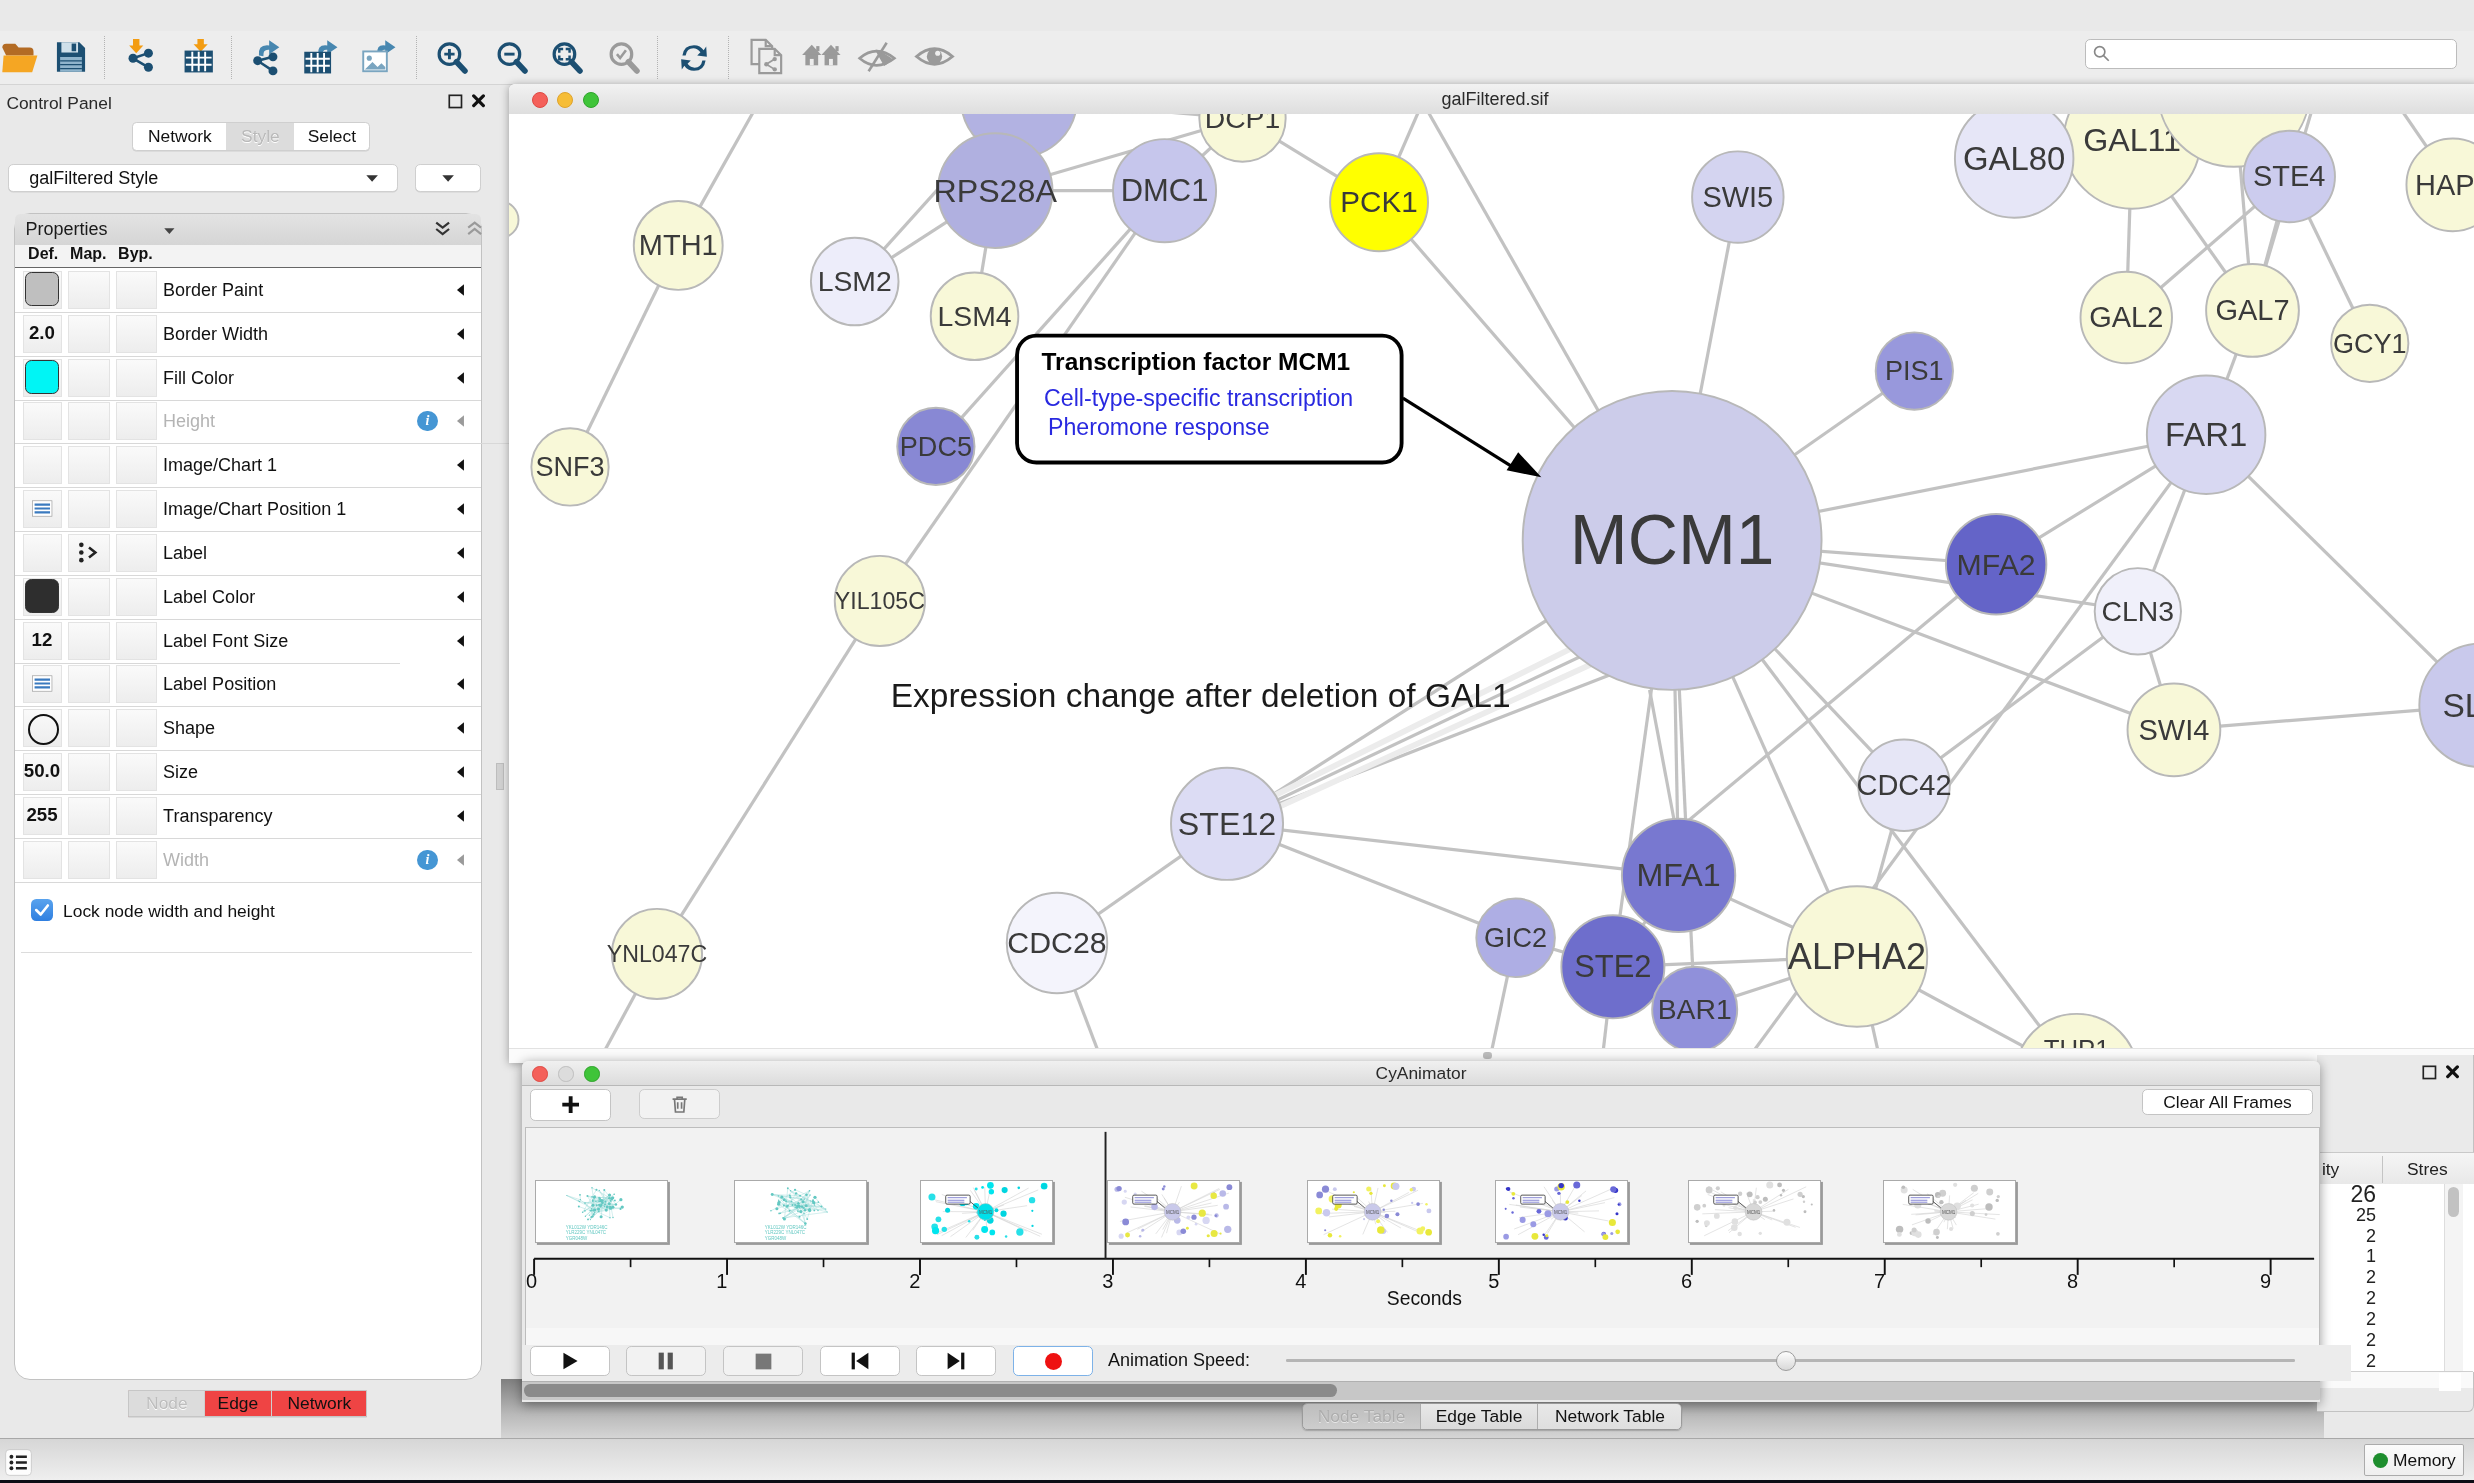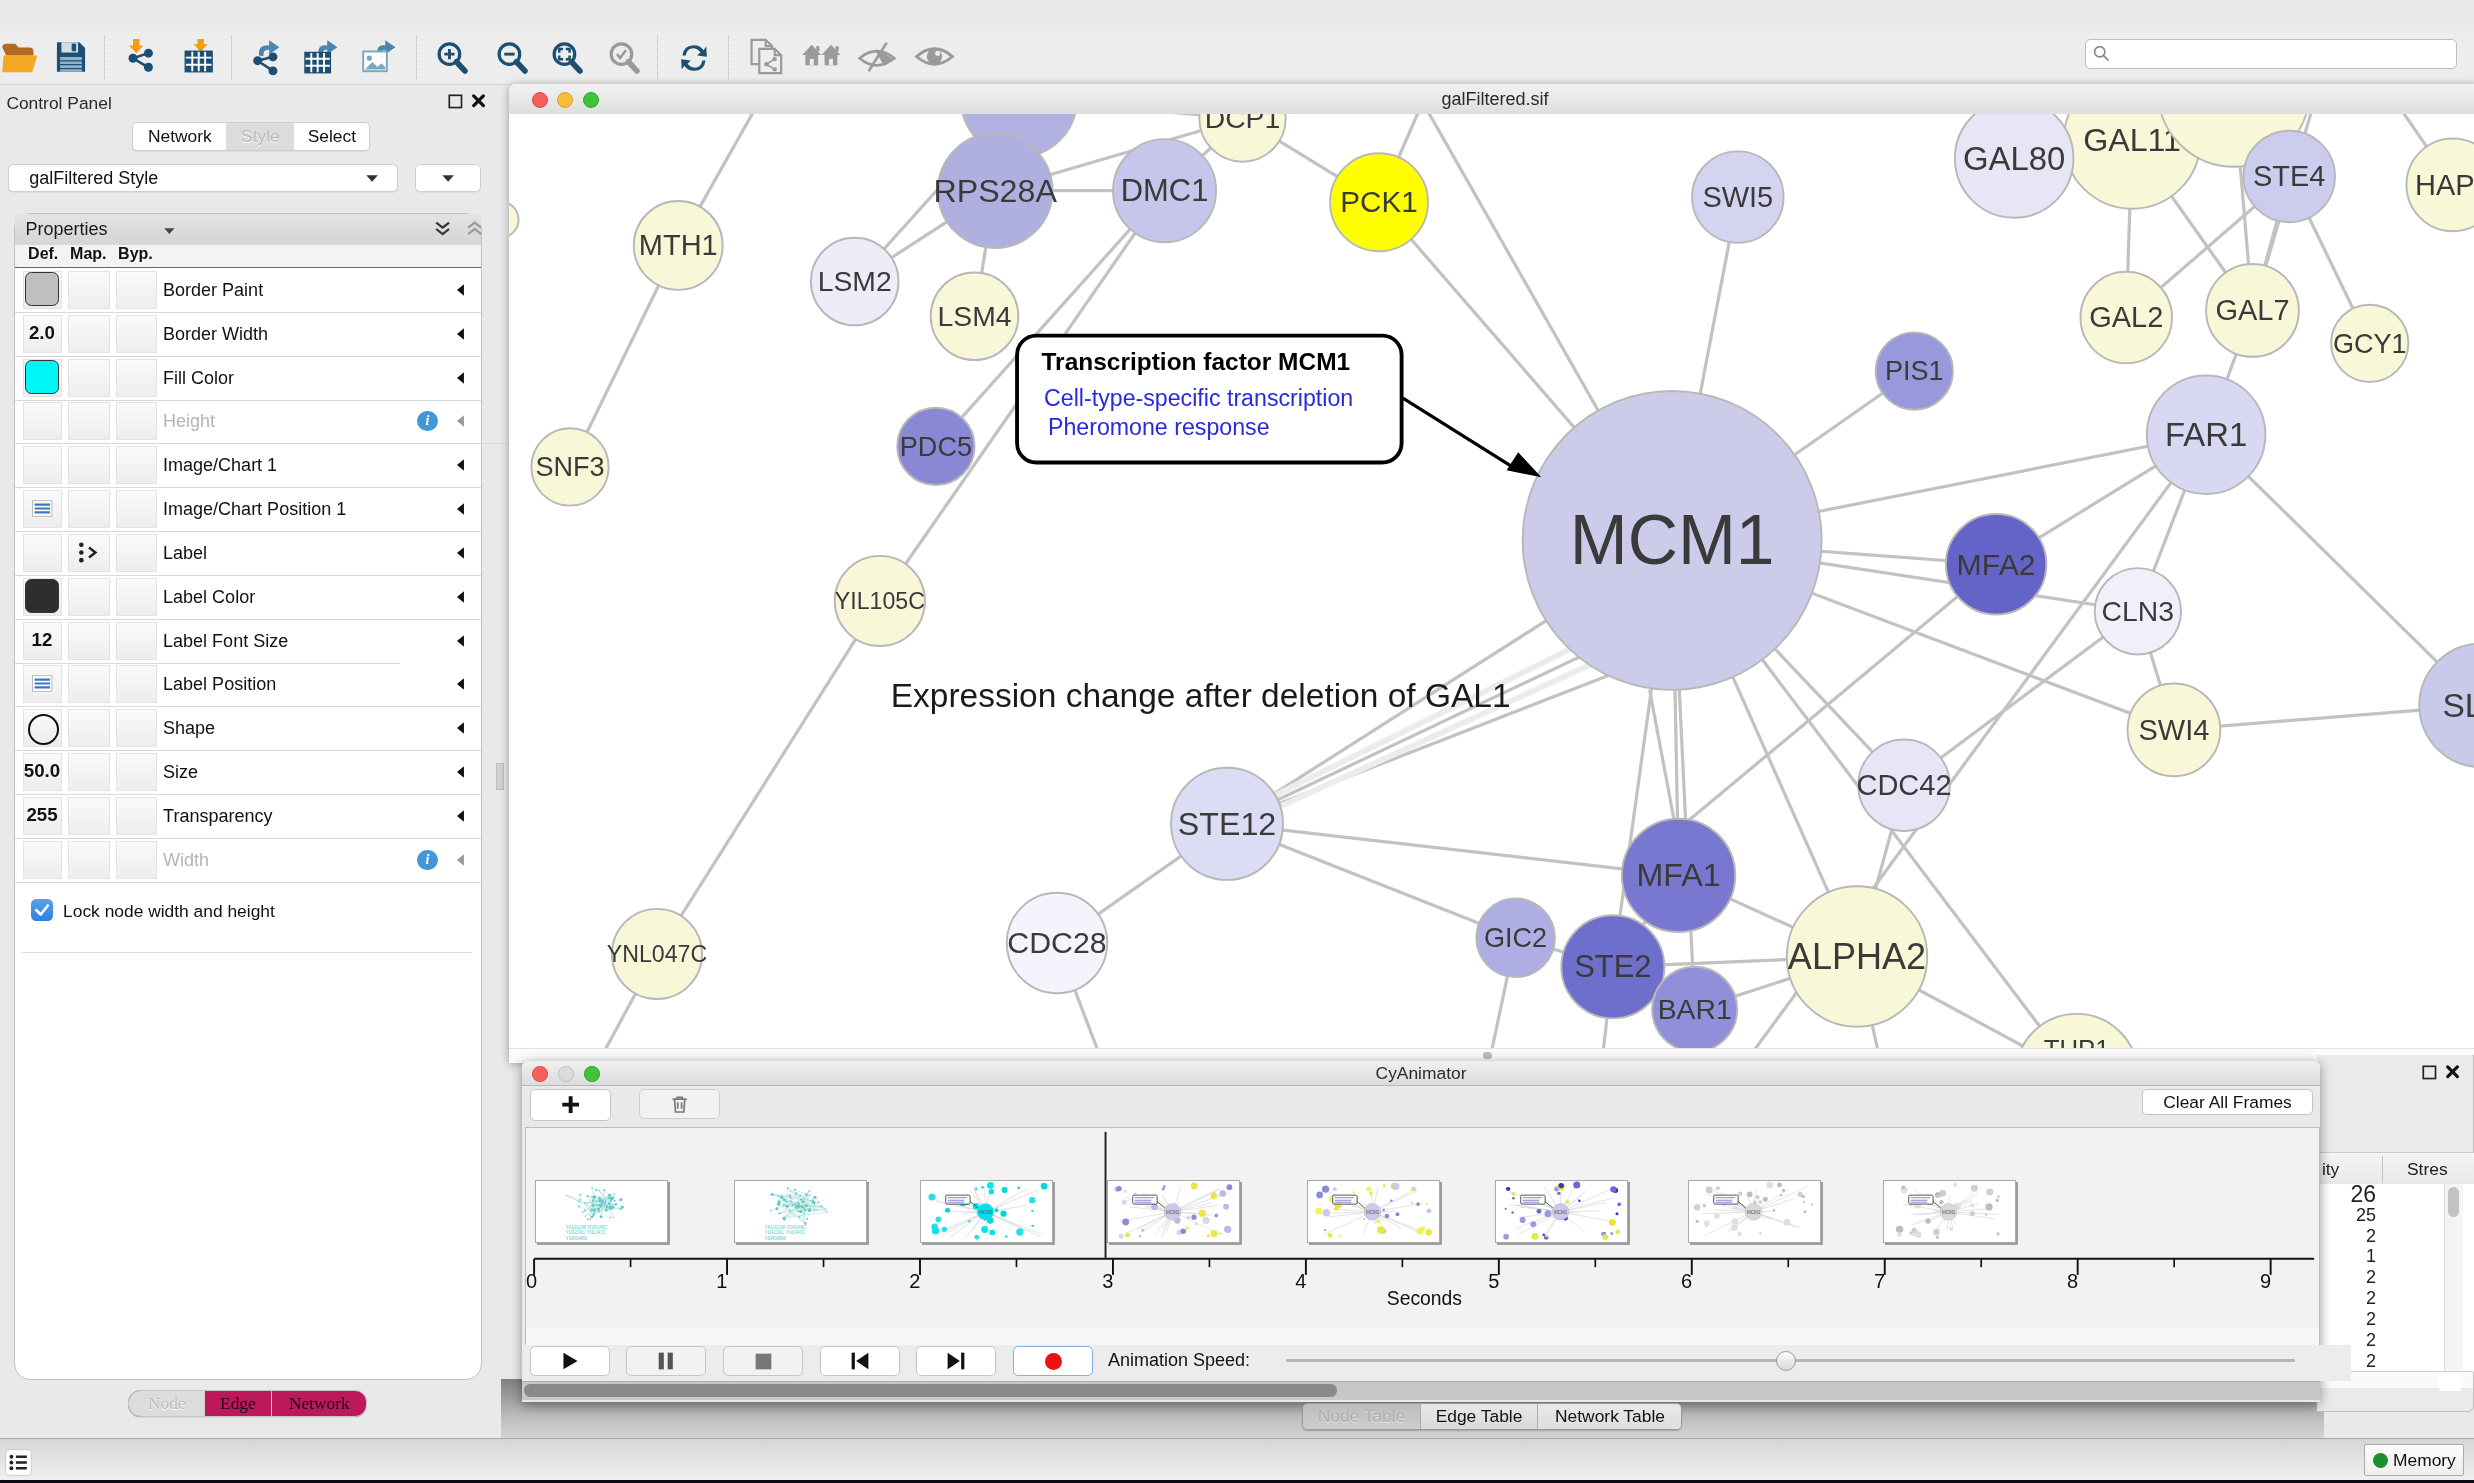--- a/index.html
+++ b/index.html
@@ -328,21 +328,21 @@
 
       <div class="abs" style="left:16px;top:685px;width:22px;height:22px;background:linear-gradient(#59a3ee,#2f7fe0);border-radius:5.2px;">
         <svg width="22" height="22" viewBox="0 0 34 34">
             <path d="M8 17 L15 24 L26 10" fill="none" stroke="#fff" stroke-width="4" stroke-linecap="round" stroke-linejoin="round"></path>
           </svg>
       </div>
       <div class="abs" style="left:48px;top:687px;font-size:17.4px;color:#111;">Lock node width and height</div>
       <div class="abs" style="left:6.4px;top:738px;width:451px;border-top:1.3px solid #dcdcdc;"></div>
     </div>
 
-    <div class="abs" style="left:122px;top:1305px;width:237px;height:24.5px;background:#be185d;border:0.6px solid #c6c6c6;border-radius:12px;box-shadow:0 0.6px 0.6px rgba(0,0,0,.15);overflow:hidden;font-family:Liberation Serif, serif;">
+    <div class="abs" style="left:122px;top:1305px;width:237px;height:24.5px;background:#ef4444;border:0.6px solid #c6c6c6;border-radius:1px;box-shadow:0 0.6px 0.6px rgba(0,0,0,.15);overflow:hidden;">
       <div class="abs" style="left:0;top:0;width:75px;height:24.5px;line-height:24.5px;text-align:center;font-size:17.4px;color:#bdbdbd;background:#dcdcdc;text-shadow:0 0.6px 0 #fff;border-right:0.6px solid #cfcfcf;">Node</div>
       <div class="abs" style="left:75px;top:0;width:67px;height:24.5px;line-height:24.5px;text-align:center;font-size:17.4px;color:#111;border-right:0.6px solid #cfcfcf;">Edge</div>
       <div class="abs" style="left:143px;top:0;width:94px;height:24.5px;line-height:24.5px;text-align:center;font-size:17.4px;color:#111;">Network</div>
     </div>
   </div>
 
   <div class="abs" style="left:496px;top:763px;width:6.4px;height:24.5px;background:#d0d0d0;border:0.6px solid #bdbdbd;"></div>
 
   <div class="abs" id="netwin" style="left:509px;top:84px;width:1972px;height:978px;background:#fff;border-radius:6.4px 6.4px 0 0;box-shadow:0 1.9px 9px rgba(0,0,0,.35);">
     <div class="abs" style="left:0;top:0;width:1972px;height:30px;background:linear-gradient(#f2f2f2,#dedede);border-bottom:0.6px solid #b4b4b4;border-radius:6.4px 6.4px 0 0;">

